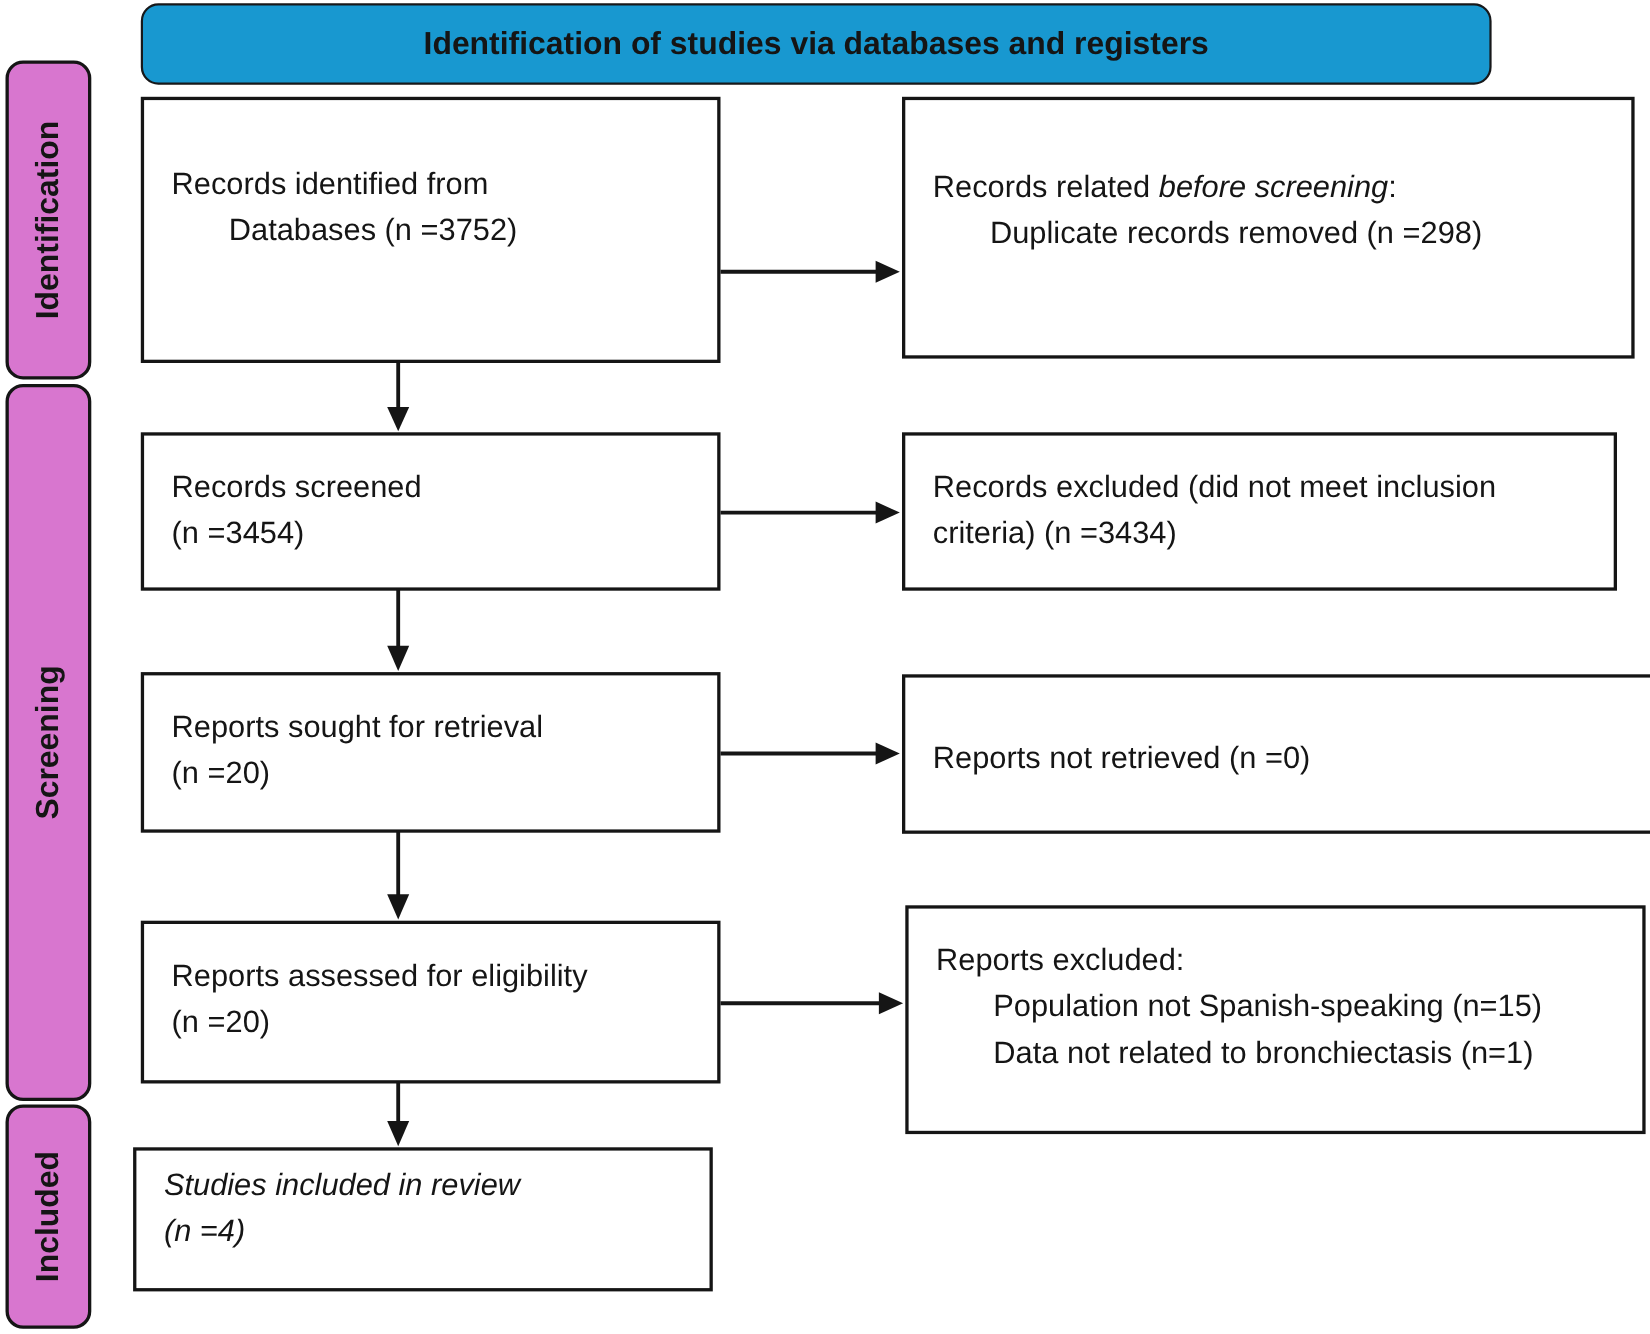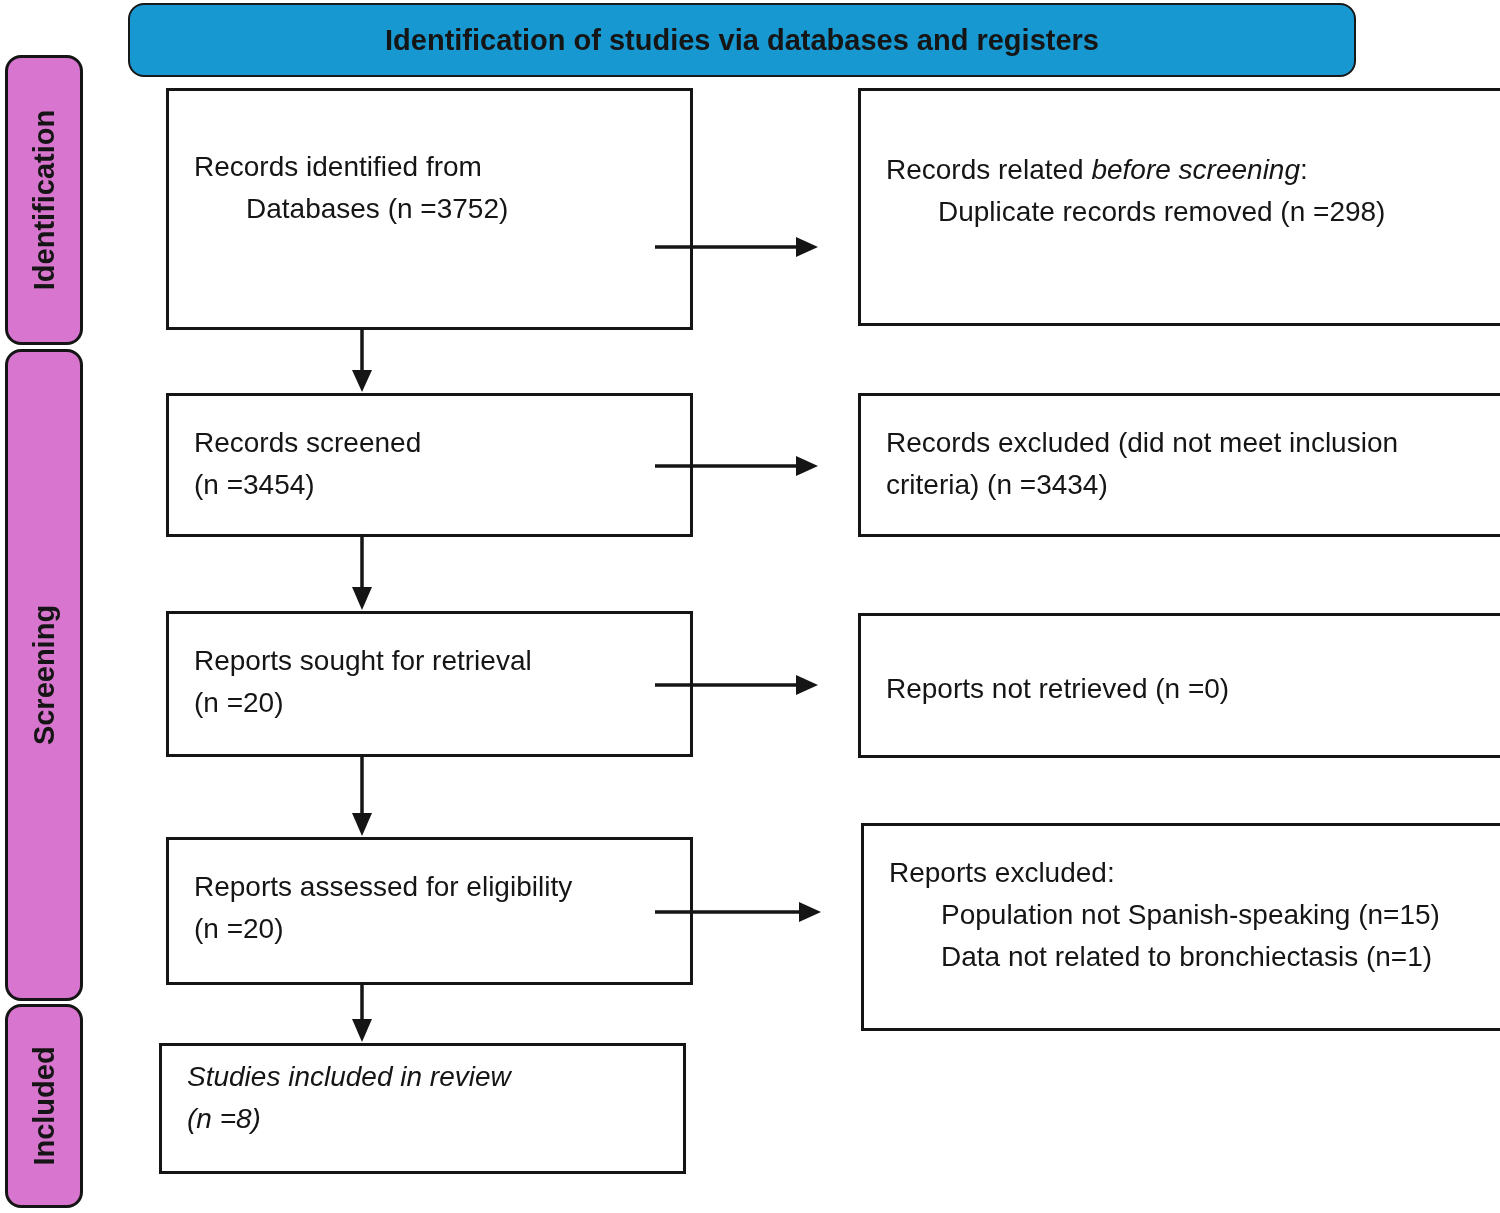--- a/index.html
+++ b/index.html
@@ -48,21 +48,20 @@
   .stage-identification { top: 55px;  height: 290px; }
   .stage-screening      { top: 349px; height: 652px; }
   .stage-included       { top: 1004px; height: 204px; }
   .box {
     position: absolute;
     background: #ffffff;
     border: 3px solid #151515;
     box-sizing: border-box;
     font-size: 28px;
     line-height: 42px;
-    margin-left: 38px;
   }
   .box div { min-height: 42px; }
   .indent { padding-left: 52px; }
   .box-l1 { left: 128px; top: 88px;  width: 527px; height: 242px; padding: 55px 18px 0 25px; }
   .box-r1 { left: 820px; top: 88px;  width: 666px; height: 238px; padding: 58px 18px 0 25px; }
   .box-l2 { left: 128px; top: 393px; width: 527px; height: 144px; padding: 26px 18px 16px 25px; }
   .box-r2 { left: 820px; top: 393px; width: 650px; height: 144px; padding: 26px 20px 0 25px; }
   .box-l3 { left: 128px; top: 611px; width: 527px; height: 146px; padding: 26px 18px 0 25px; }
   .box-r3 { left: 820px; top: 613px; width: 695px; height: 145px; padding: 52px 28px 0 25px; }
   .box-l4 { left: 128px; top: 837px; width: 527px; height: 148px; padding: 26px 18px 0 25px; }
@@ -129,21 +128,21 @@
   </div>
 
   <div class="box box-r4">
     <div>Reports excluded:</div>
     <div class="indent">Population not Spanish-speaking (n=15)</div>
     <div class="indent">Data not related to bronchiectasis (n=1)</div>
   </div>
 
   <div class="box box-l5">
     <div>Studies included in review</div>
-    <div>(n =8)</div>
+    <div>(n =4)</div>
   </div>
 
   <svg class="arrows" viewBox="0 0 1500 1213" xmlns="http://www.w3.org/2000/svg">
     <g stroke="#151515" stroke-width="3.5" fill="#151515">
 
       <g>
         <line x1="655" y1="247" x2="799" y2="247"></line>
         <polygon points="796,237 796,257 818,247" stroke="none"></polygon>
       </g>
       <g>

